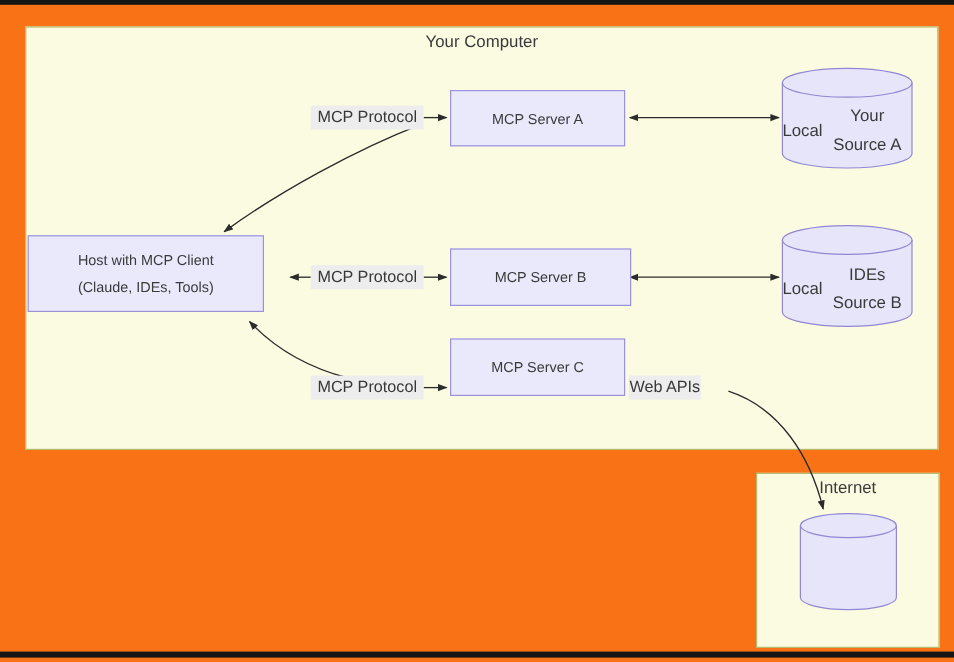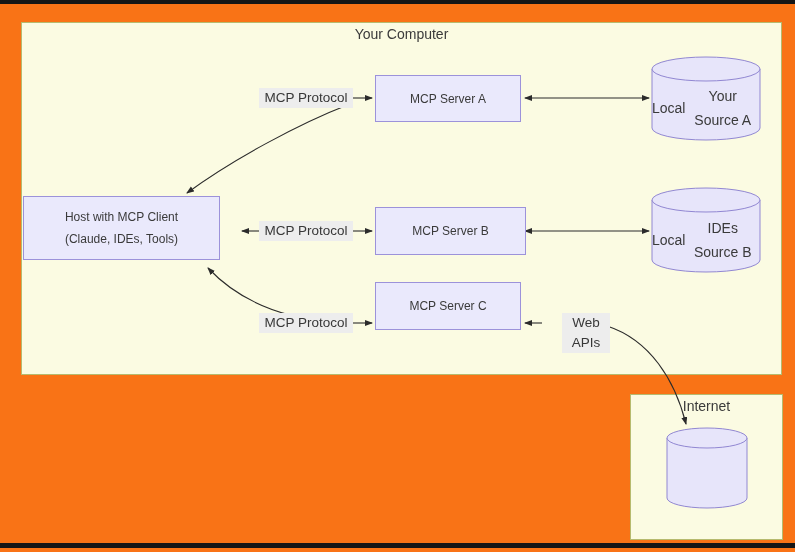--- a/index.html
+++ b/index.html
@@ -100,15 +100,15 @@
     <div>Your Source A</div>
   </div>
   <div class="cyl-text" style="left:652px;top:214px;width:108px;height:52px;">
     <div>Local</div>
     <div>IDEs Source B</div>
   </div>
 
   <div class="edge-label" style="left:259px;top:88px;width:94px;">MCP Protocol</div>
   <div class="edge-label" style="left:259px;top:221px;width:94px;">MCP Protocol</div>
   <div class="edge-label" style="left:259px;top:313px;width:94px;">MCP Protocol</div>
-  <div class="edge-label" style="left:562px;top:313px;width:48px;text-align:center;">Web APIs</div>
+  <div class="edge-label" style="left:524px;top:313px;width:60px;text-align:center;">Web APIs</div>
 
 </div>
 
 </body></html>

